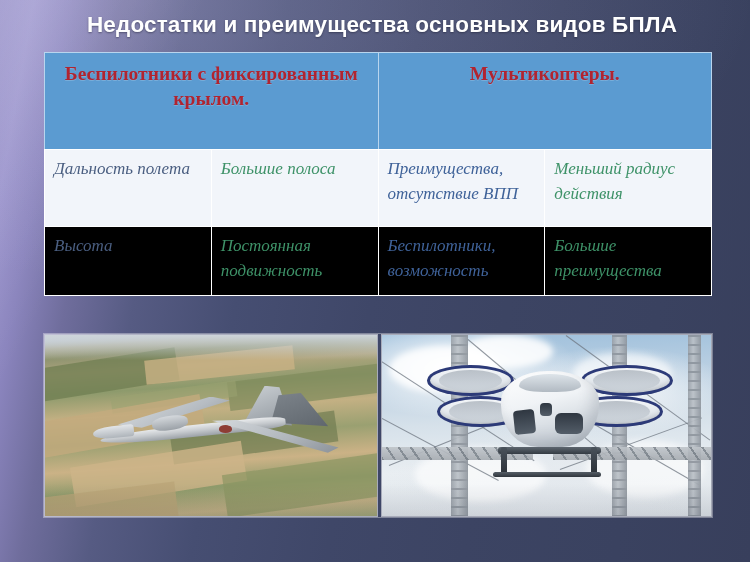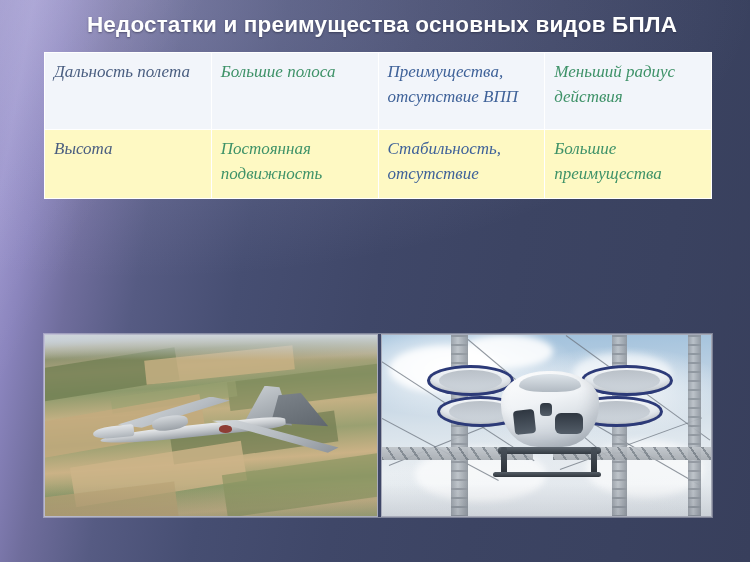--- a/index.html
+++ b/index.html
@@ -107,21 +107,21 @@
   .hdr-sub-text {
     display: block;
     padding-top: 5px;
     font-size: 17.5px;
     line-height: 24px;
     color: #3d6db3;
   }
 
   
   .row-a td { background: #f2f5fa; height: 76px; border-color: #ffffff !important; }
-  .row-b td { background: #fef9c3; height: 68px; border-color: #ffffff !important; }
+  .row-b td { background: #000000; height: 68px; border-color: #ffffff !important; }
 
   .cell-text {
     display: block;
     padding: 6px 8px 0 9px;
     font-size: 17px;
     line-height: 25px;
     font-style: italic;
   }
   .c-adv   { color: #4a5e80; }
   .c-adv2  { color: #3f6299; }
@@ -337,20 +337,28 @@
 </head>
 <body>
 
 <div class="slide">
   <div class="bg-sheen"></div>
 
   <div class="title">Недостатки и преимущества основных видов БПЛА</div>
 
   <table class="table">
     <tbody>
+      <tr>
+        <td class="hdr-main" colspan="2">
+          <span class="hdr-main-text">Беспилотники с фиксированным крылом.</span>
+        </td>
+        <td class="hdr-main" colspan="2">
+          <span class="hdr-main-text">Мультикоптеры.</span>
+        </td>
+      </tr>
 
 
       <tr class="row-a">
         <td>
           <span class="cell-text c-adv">Дальность полета</span>
         </td>
         <td>
           <span class="cell-text c-dis">Большие полоса</span>
         </td>
         <td>
@@ -362,21 +370,21 @@
       </tr>
 
       <tr class="row-b">
         <td>
           <span class="cell-text c-adv">Высота</span>
         </td>
         <td>
           <span class="cell-text c-dis">Постоянная подвижность</span>
         </td>
         <td>
-          <span class="cell-text c-adv2">Стабильность, отсутствие</span>
+          <span class="cell-text c-adv2">Беспилотники, возможность</span>
         </td>
         <td>
           <span class="cell-text c-dis">Большие преимущества</span>
         </td>
       </tr>
     </tbody>
   </table>
 
   <div class="photos">
 

